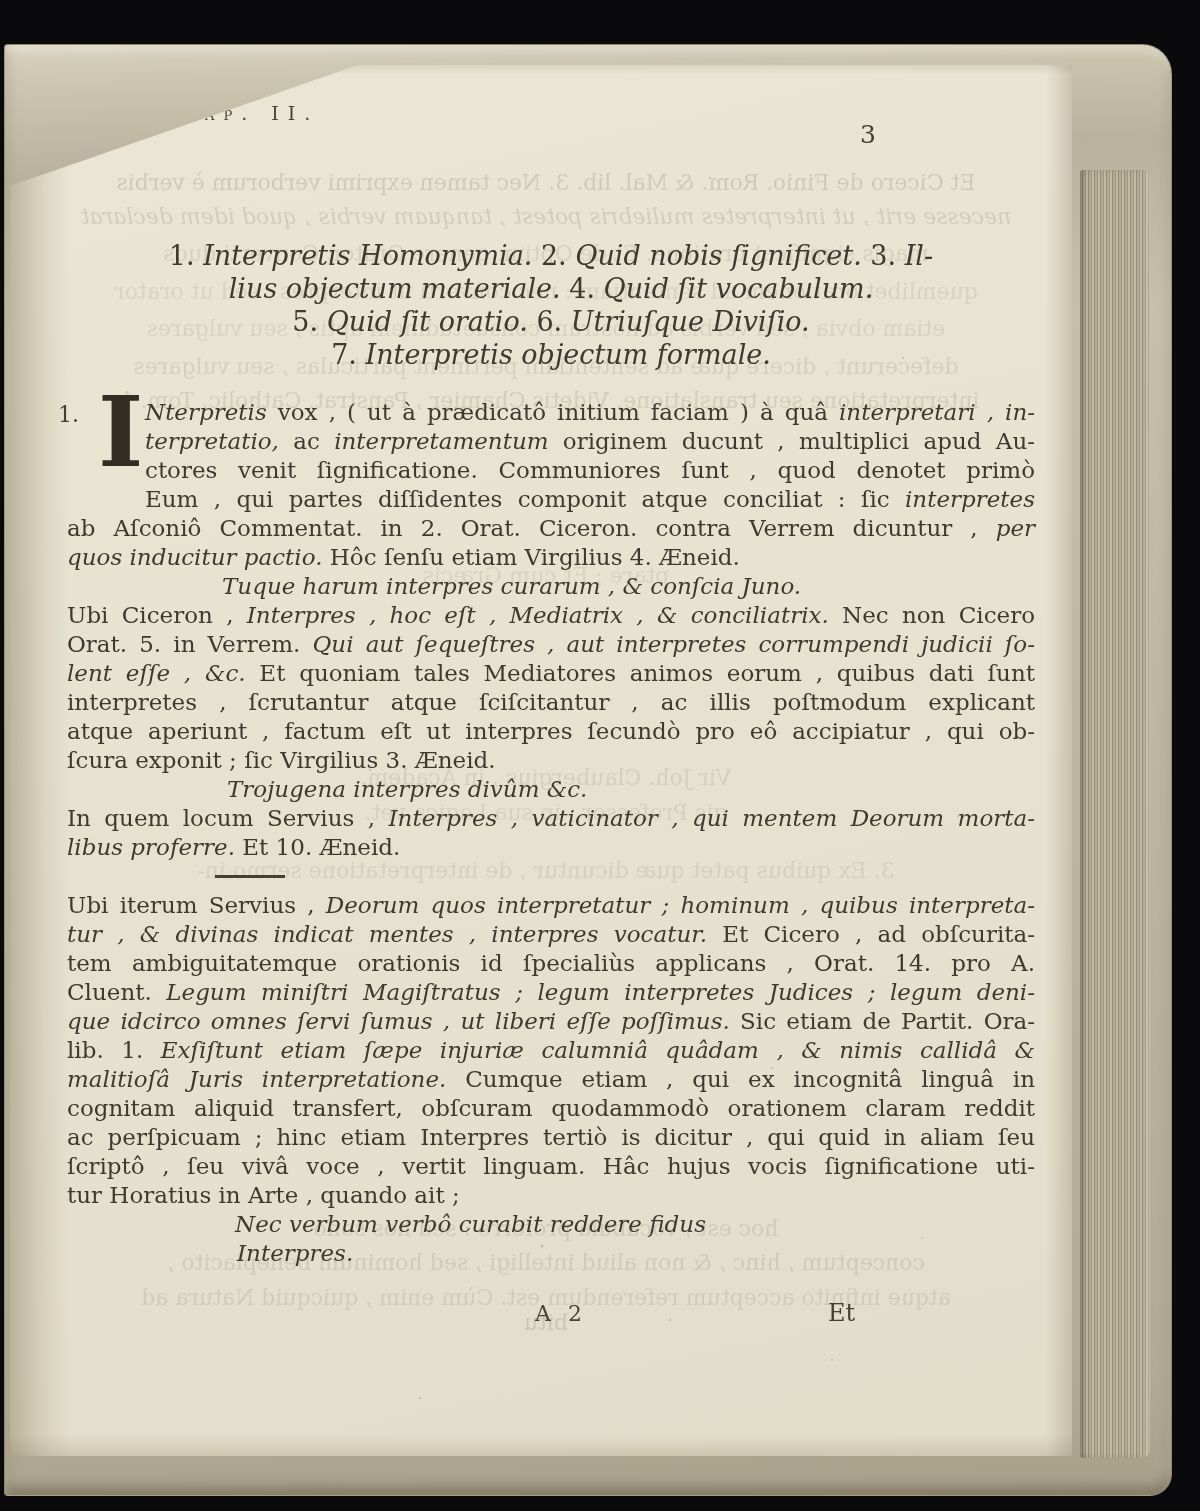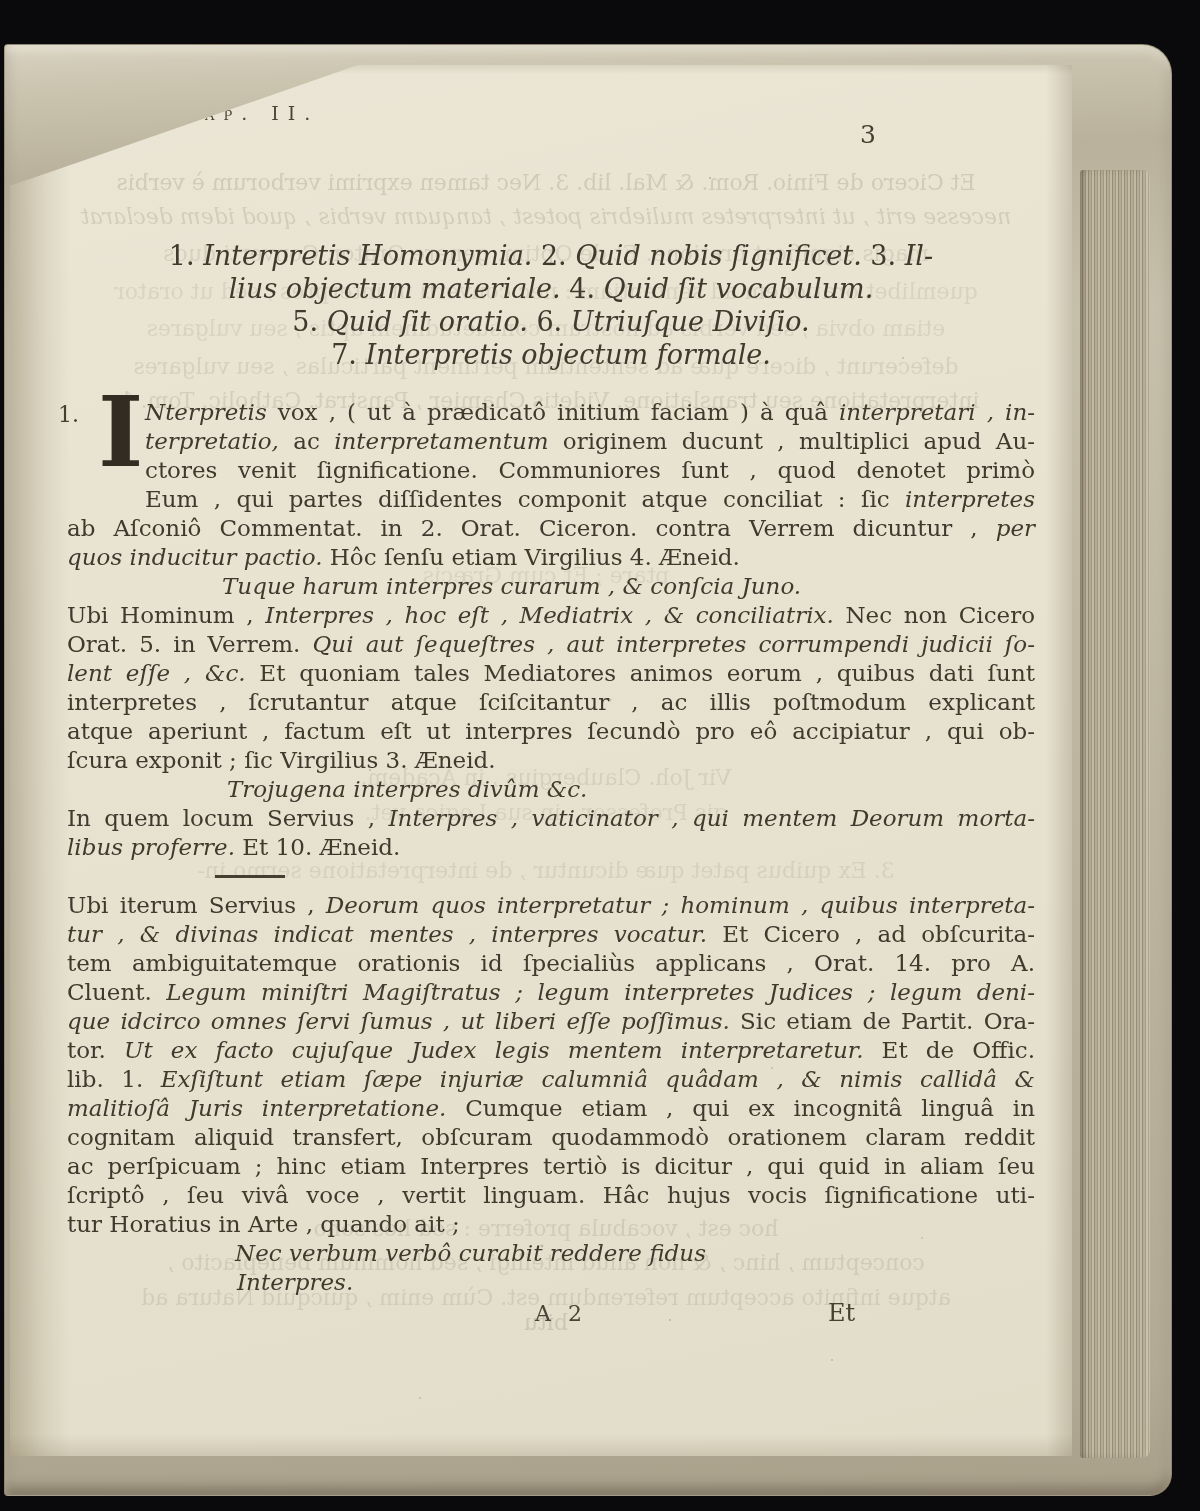--- a/index.html
+++ b/index.html
@@ -94,36 +94,35 @@
     <div class="para-num">1.</div>
     <div class="drop-cap">I</div>
     <div class="body" id="bodytext">
         <div class="bl j" style="padding-left: 78px;"><span class="it">Nterpretis</span><span> vox , ( ut à prædicatô initium faciam ) à quâ </span><span class="it">interpretari , in-</span></div>
         <div class="bl j" style="padding-left: 78px;"><span class="it">terpretatio,</span><span> ac </span><span class="it">interpretamentum</span><span> originem ducunt , multiplici apud Au-</span></div>
         <div class="bl j" style="padding-left: 78px;"><span>ctores venit ſignificatione.  Communiores ſunt , quod denotet primò</span></div>
         <div class="bl j" style="padding-left: 78px;"><span>Eum , qui partes diſſidentes componit atque conciliat :  ſic </span><span class="it">interpretes</span></div>
         <div class="bl j"><span>ab Aſconiô Commentat. in 2. Orat. Ciceron. contra Verrem dicuntur , </span><span class="it">per</span></div>
         <div class="bl"><span class="it">quos inducitur pactio.</span><span>  Hôc ſenſu etiam Virgilius 4. Æneid.</span></div>
         <div class="bl" style="padding-left: 155px;"><span class="it">Tuque harum interpres curarum ,  &amp;  conſcia Juno.</span></div>
-        <div class="bl j"><span>Ubi Hominum , </span><span class="it">Interpres ,  hoc eſt ,  Mediatrix ,  &amp;  conciliatrix.</span><span>  Nec non Cicero</span></div>
+        <div class="bl j"><span>Ubi Ciceron , </span><span class="it">Interpres ,  hoc eſt ,  Mediatrix ,  &amp;  conciliatrix.</span><span>  Nec non Cicero</span></div>
         <div class="bl j"><span>Orat. 5. in Verrem.  </span><span class="it">Qui aut ſequeſtres ,  aut interpretes corrumpendi judicii ſo-</span></div>
         <div class="bl j"><span class="it">lent eſſe ,  &amp;c.</span><span>  Et quoniam tales Mediatores animos eorum ,  quibus dati ſunt</span></div>
         <div class="bl j"><span>interpretes ,  ſcrutantur atque ſciſcitantur ,  ac  illis  poſtmodum  explicant</span></div>
         <div class="bl j"><span>atque aperiunt ,  factum eſt ut interpres  ſecundò pro eô accipiatur ,  qui ob-</span></div>
         <div class="bl"><span>ſcura exponit ;  ſic Virgilius 3. Æneid.</span></div>
         <div class="bl" style="padding-left: 160px;"><span class="it">Trojugena interpres divûm &amp;c.</span></div>
         <div class="bl j"><span>In quem locum Servius , </span><span class="it">Interpres ,  vaticinator ,  qui mentem  Deorum  morta-</span></div>
         <div class="bl"><span class="it">libus proferre.</span><span>  Et 10. Æneid.</span></div>
         <div class="bl" style="padding-left: 148px;"><span class="dash"></span></div>
         <div class="bl j"><span>Ubi iterum Servius , </span><span class="it">Deorum quos interpretatur ;  hominum ,  quibus  interpreta-</span></div>
         <div class="bl j"><span class="it">tur ,  &amp;  divinas indicat  mentes ,  interpres vocatur.</span><span>  Et Cicero ,  ad obſcurita-</span></div>
         <div class="bl j"><span>tem ambiguitatemque orationis id ſpecialiùs applicans ,  Orat.  14.  pro  A.</span></div>
         <div class="bl j"><span>Cluent.  </span><span class="it">Legum  miniſtri  Magiſtratus ;  legum  interpretes  Judices ;  legum  deni-</span></div>
         <div class="bl j"><span class="it">que idcirco omnes ſervi ſumus ,  ut liberi  eſſe  poſſimus.</span><span>  Sic etiam de Partit.  Ora-</span></div>
-        <div class="bl j"><span>tor.  </span><span class="it">Ut ex facto cujuſque  Judex  legis  mentem  interpretaretur.</span><span>  Et de Offic.</span></div>
         <div class="bl j"><span>lib. 1.  </span><span class="it">Exſiſtunt  etiam  ſæpe  injuriæ  calumniâ  quâdam ,  &amp;  nimis  callidâ  &amp;</span></div>
         <div class="bl j"><span class="it">malitioſâ Juris interpretatione.</span><span>  Cumque etiam ,  qui ex incognitâ  linguâ  in</span></div>
         <div class="bl j"><span>cognitam aliquid transfert, obſcuram quodammodò orationem claram reddit</span></div>
         <div class="bl j"><span>ac perſpicuam ;  hinc etiam Interpres  tertiò is dicitur ,  qui quid in aliam ſeu</span></div>
         <div class="bl j"><span>ſcriptô ,  ſeu vivâ voce ,  vertit linguam.  Hâc hujus vocis ſignificatione uti-</span></div>
         <div class="bl"><span>tur Horatius in Arte , quando ait ;</span></div>
         <div class="bl" style="padding-left: 168px;"><span class="it">Nec verbum verbô curabit reddere fidus</span></div>
         <div class="bl" style="padding-left: 170px;"><span class="it">Interpres.</span></div>
       </div>
     <div class="signature">A 2</div>

